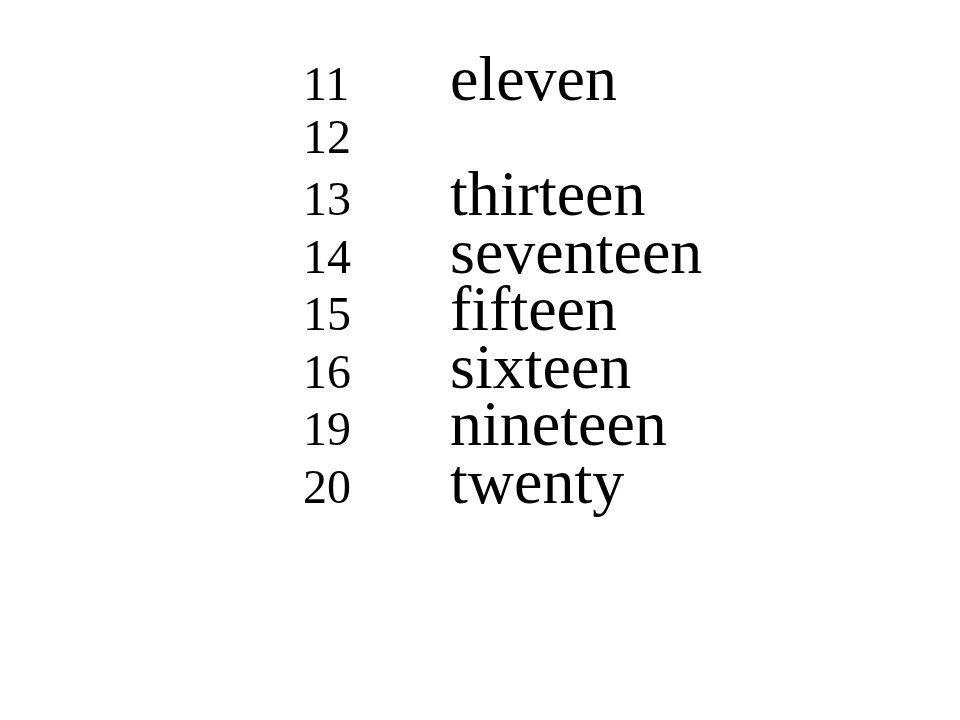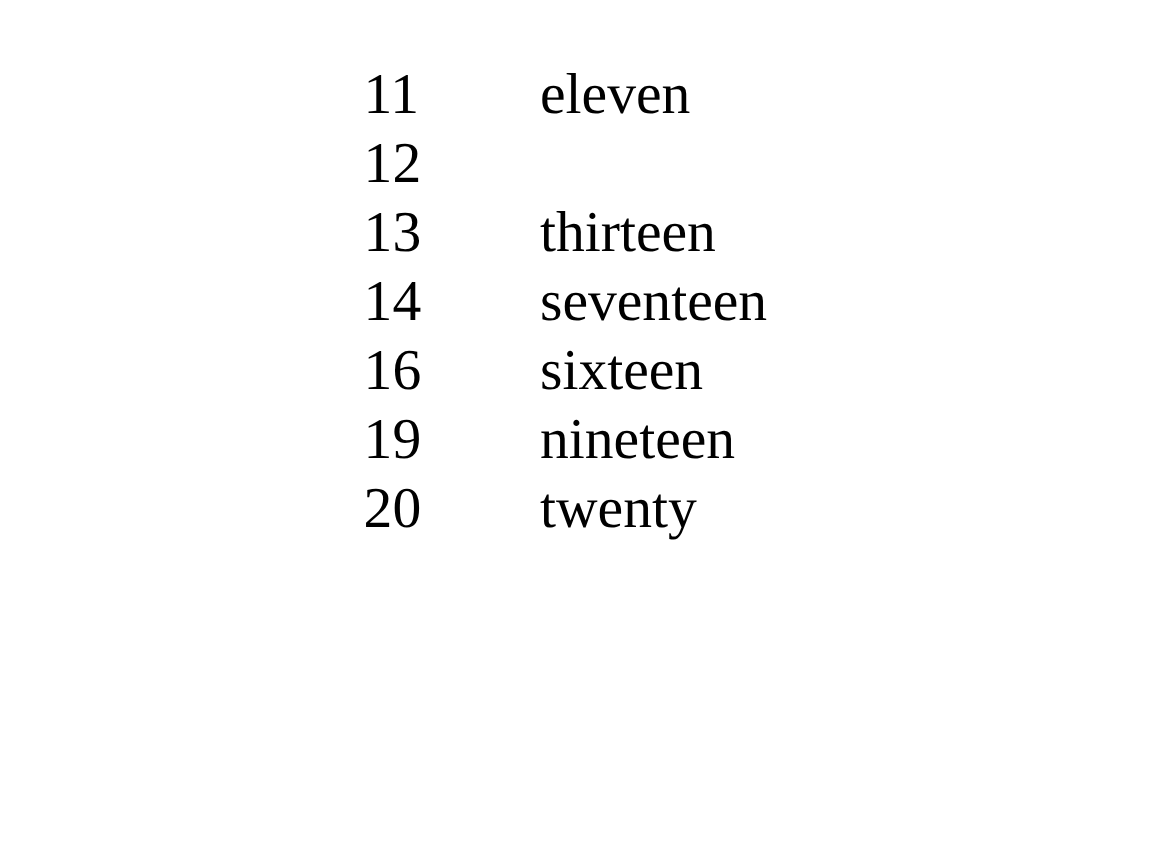--- a/index.html
+++ b/index.html
@@ -48,21 +48,21 @@
     font-size: 48px;
     line-height: 57.5px;
     font-weight: normal;
     color: #000000;
     letter-spacing: 0px;
   }
 
   .word {
     display: block;
     text-align: left;
-    font-size: 48px;
+    font-size: 64px;
     line-height: 57.5px;
     font-weight: normal;
     color: #000000;
     letter-spacing: 0px;
   }
 </style>
 </head>
 <body>
 
 <div class="page">
@@ -80,20 +80,24 @@
     <div class="number-row">
       <span class="numeral">13</span>
       <span class="word">thirteen</span>
     </div>
 
     <div class="number-row">
       <span class="numeral">14</span>
       <span class="word">seventeen</span>
     </div>
 
+    <div class="number-row">
+      <span class="numeral">15</span>
+      <span class="word">fifteen</span>
+    </div>
 
     <div class="number-row">
       <span class="numeral">16</span>
       <span class="word">sixteen</span>
     </div>
 
 
 
     <div class="number-row">
       <span class="numeral">19</span>

